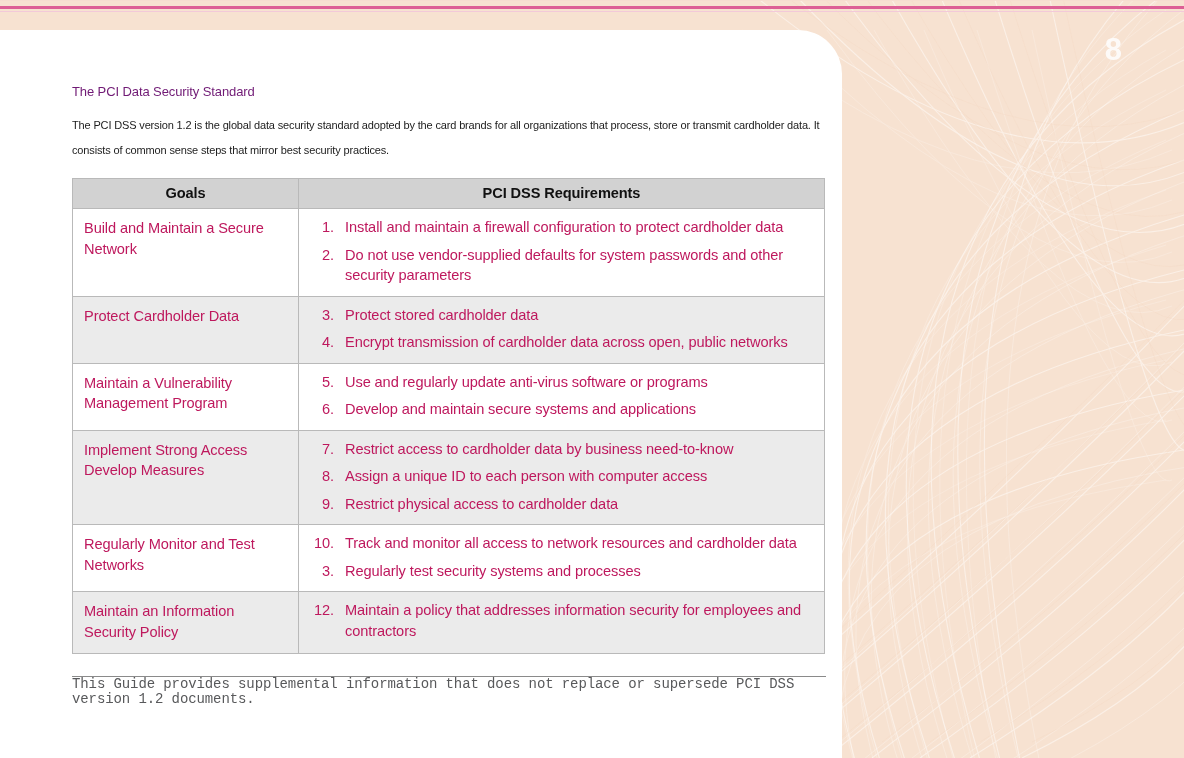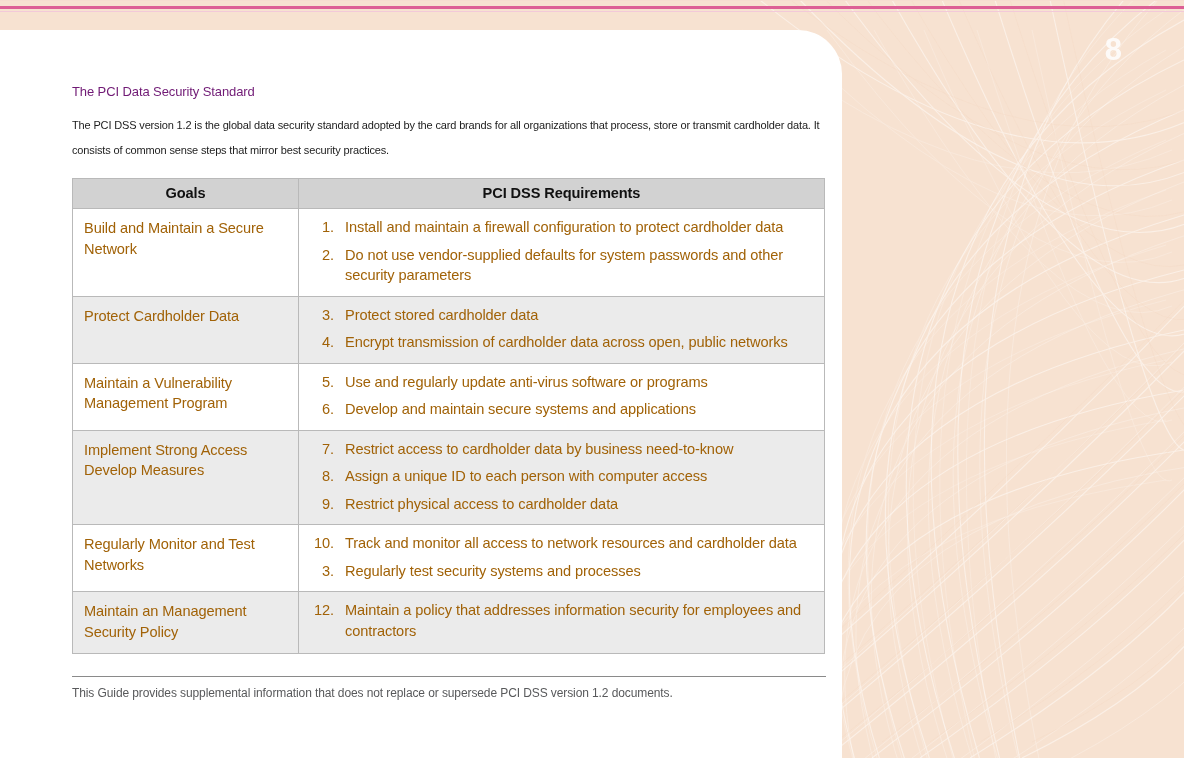--- a/index.html
+++ b/index.html
@@ -133,21 +133,21 @@
     color: #111111;
     text-align: center;
     padding: 6px 4px 7px 4px;
     letter-spacing: -0.1px;
   }
 
   .pci-table td {
     border: 1px solid #b9b9b9;
     vertical-align: top;
     font-size: 14.6px;
-    color: #a16207;
+    color: #be185d;
     letter-spacing: -0.1px;
   }
 
   .pci-table tr.band-white td { background: #ffffff; }
   .pci-table tr.band-gray  td { background: #ebebeb; }
 
   .goal-cell {
     padding: 9px 10px 11px 11px;
     line-height: 20.5px;
   }
@@ -180,25 +180,25 @@
   }
 
   
   .footnote-rule {
     width: 754px;
     height: 1px;
     background: #8a8a8a;
     margin: 22px 0 0 0;
   }
   .footnote {
-    margin-top: 9px;
-    font-size: 12px;
+    font-size: 14px;
     color: #58595b;
     line-height: 15px;
     letter-spacing: -0.1px;
+    font-family: Liberation Mono, monospace;
   }
 </style>
 </head>
 <body>
 
 <div class="page">
 
   <div class="peach-bg">
     <div class="peach-texture">
       <svg viewBox="0 0 1184 758" preserveAspectRatio="none" xmlns="http://www.w3.org/2000/svg">
@@ -356,21 +356,21 @@
                   <span class="req-text">Track and monitor all access to network resources and cardholder data</span>
                 </li>
                 <li class="req-item">
                   <span class="req-num">3.</span>
                   <span class="req-text">Regularly test security systems and processes</span>
                 </li>
               </ul>
             </td>
           </tr>
           <tr class="band-gray">
-            <td class="goal-cell">Maintain an Management Security Policy</td>
+            <td class="goal-cell">Maintain an Information Security Policy</td>
             <td class="req-cell">
               <ul class="req-list">
                 <li class="req-item">
                   <span class="req-num">12.</span>
                   <span class="req-text">Maintain a policy that addresses information security for employees and contractors</span>
                 </li>
               </ul>
             </td>
           </tr>
         </tbody>

